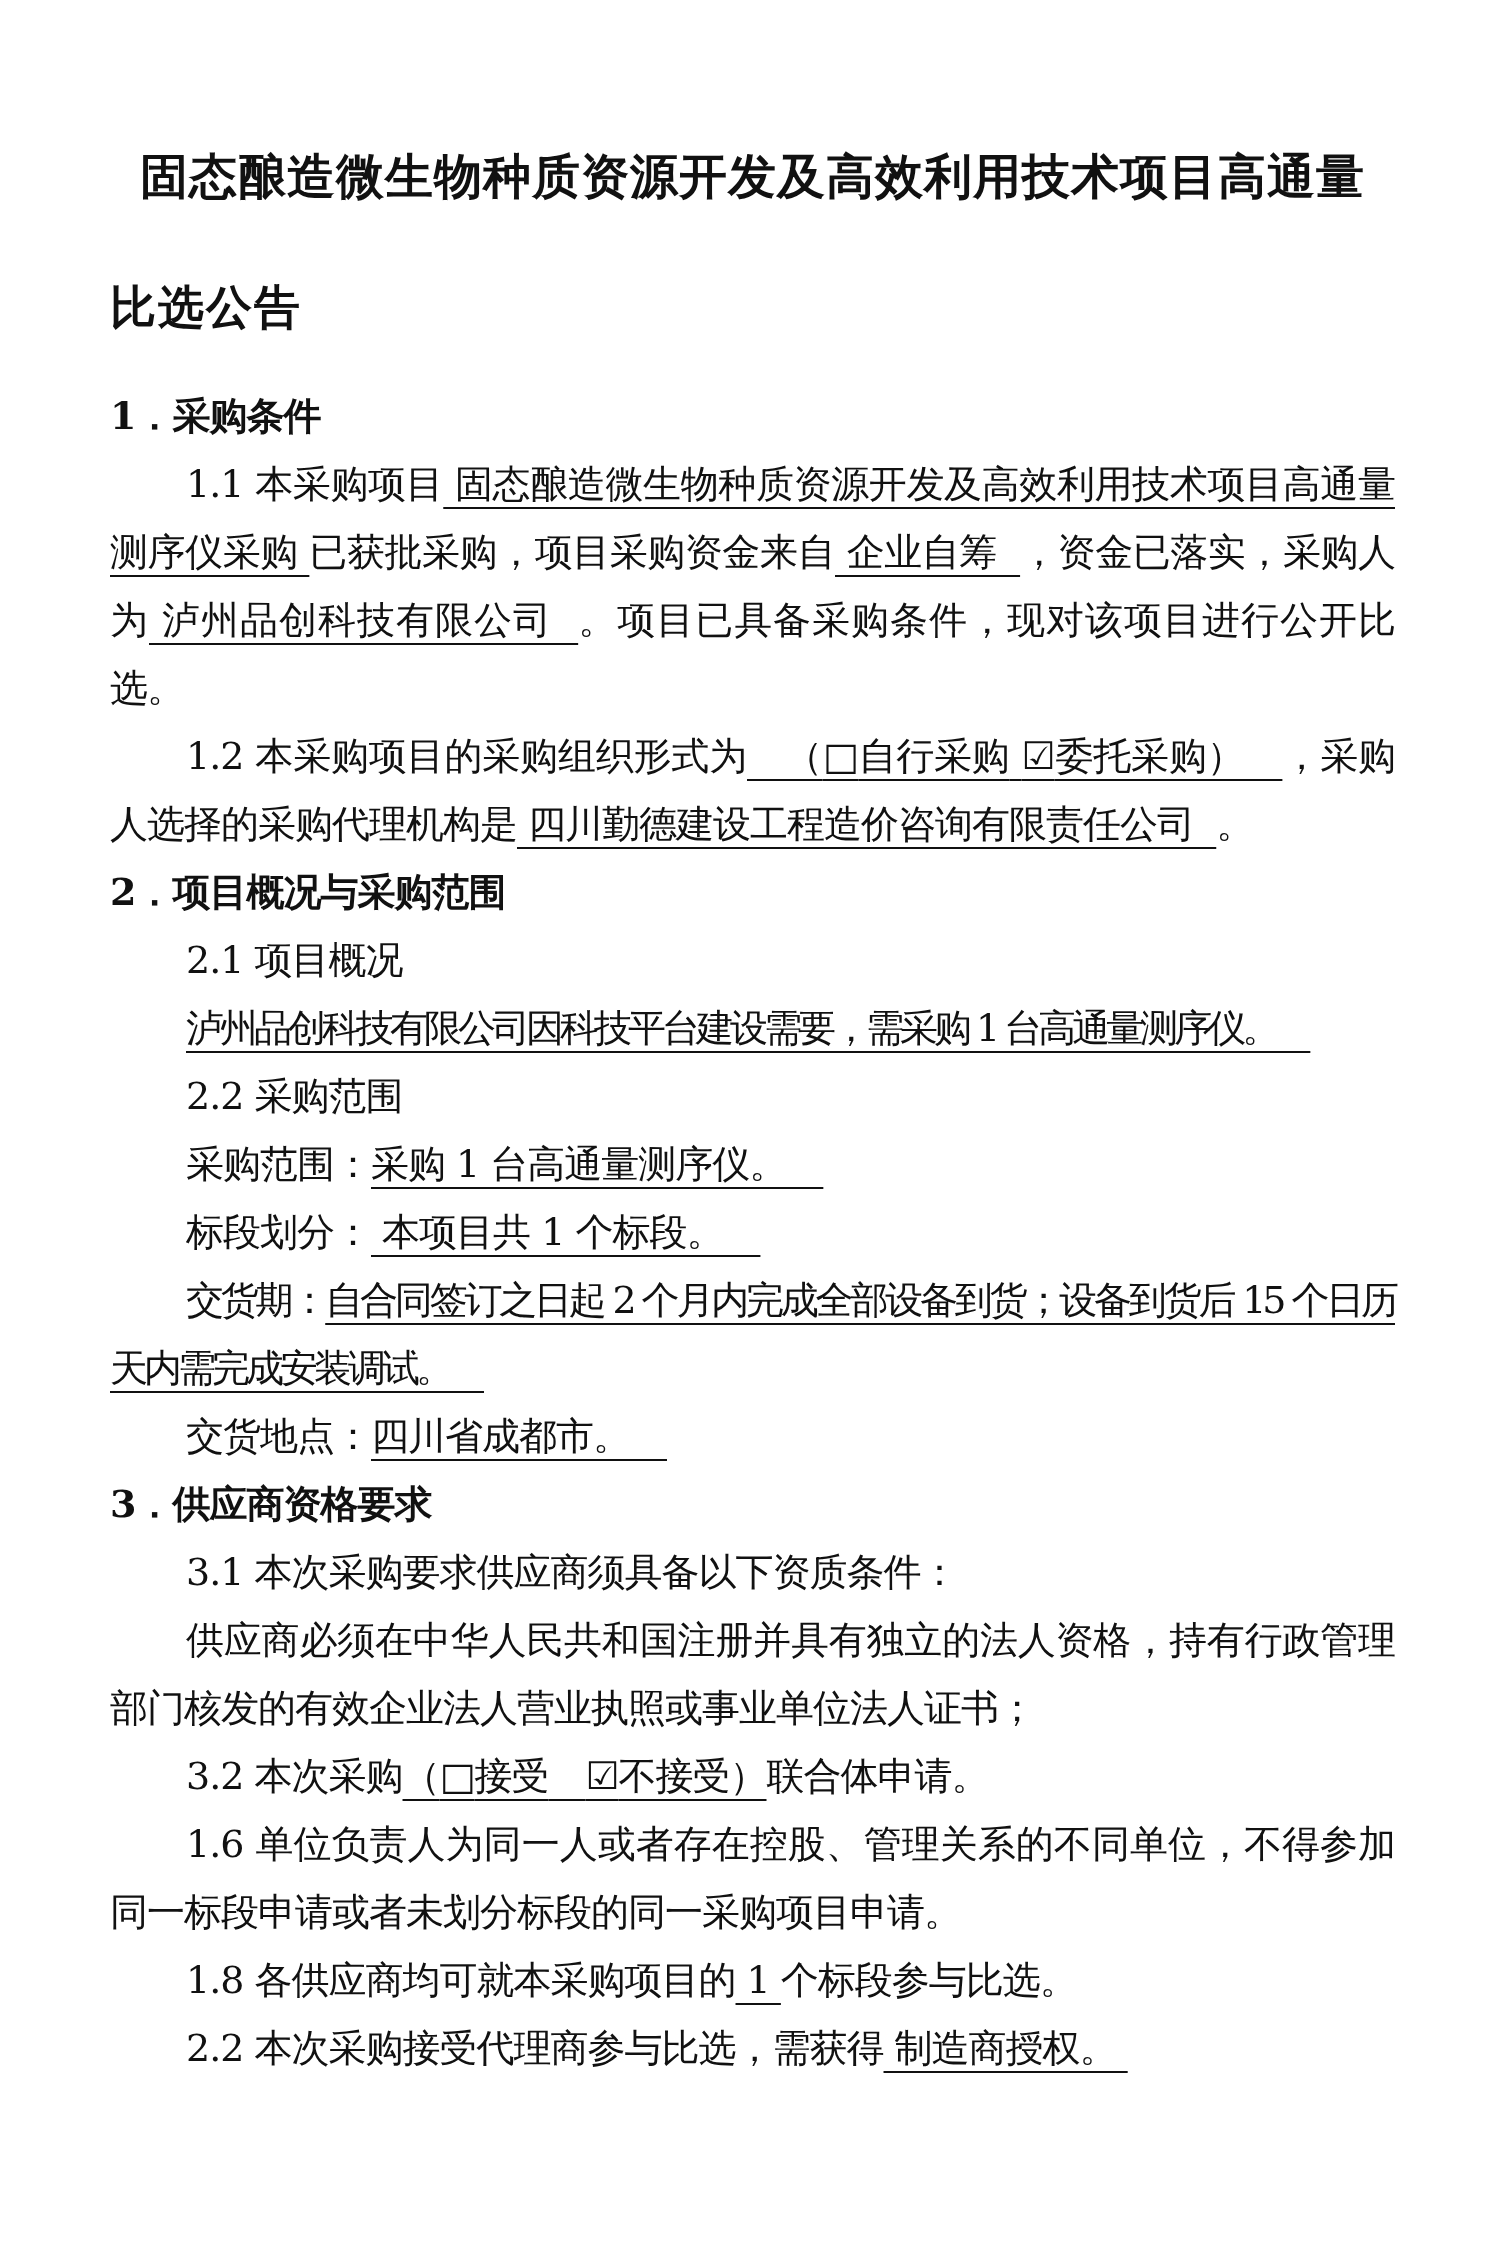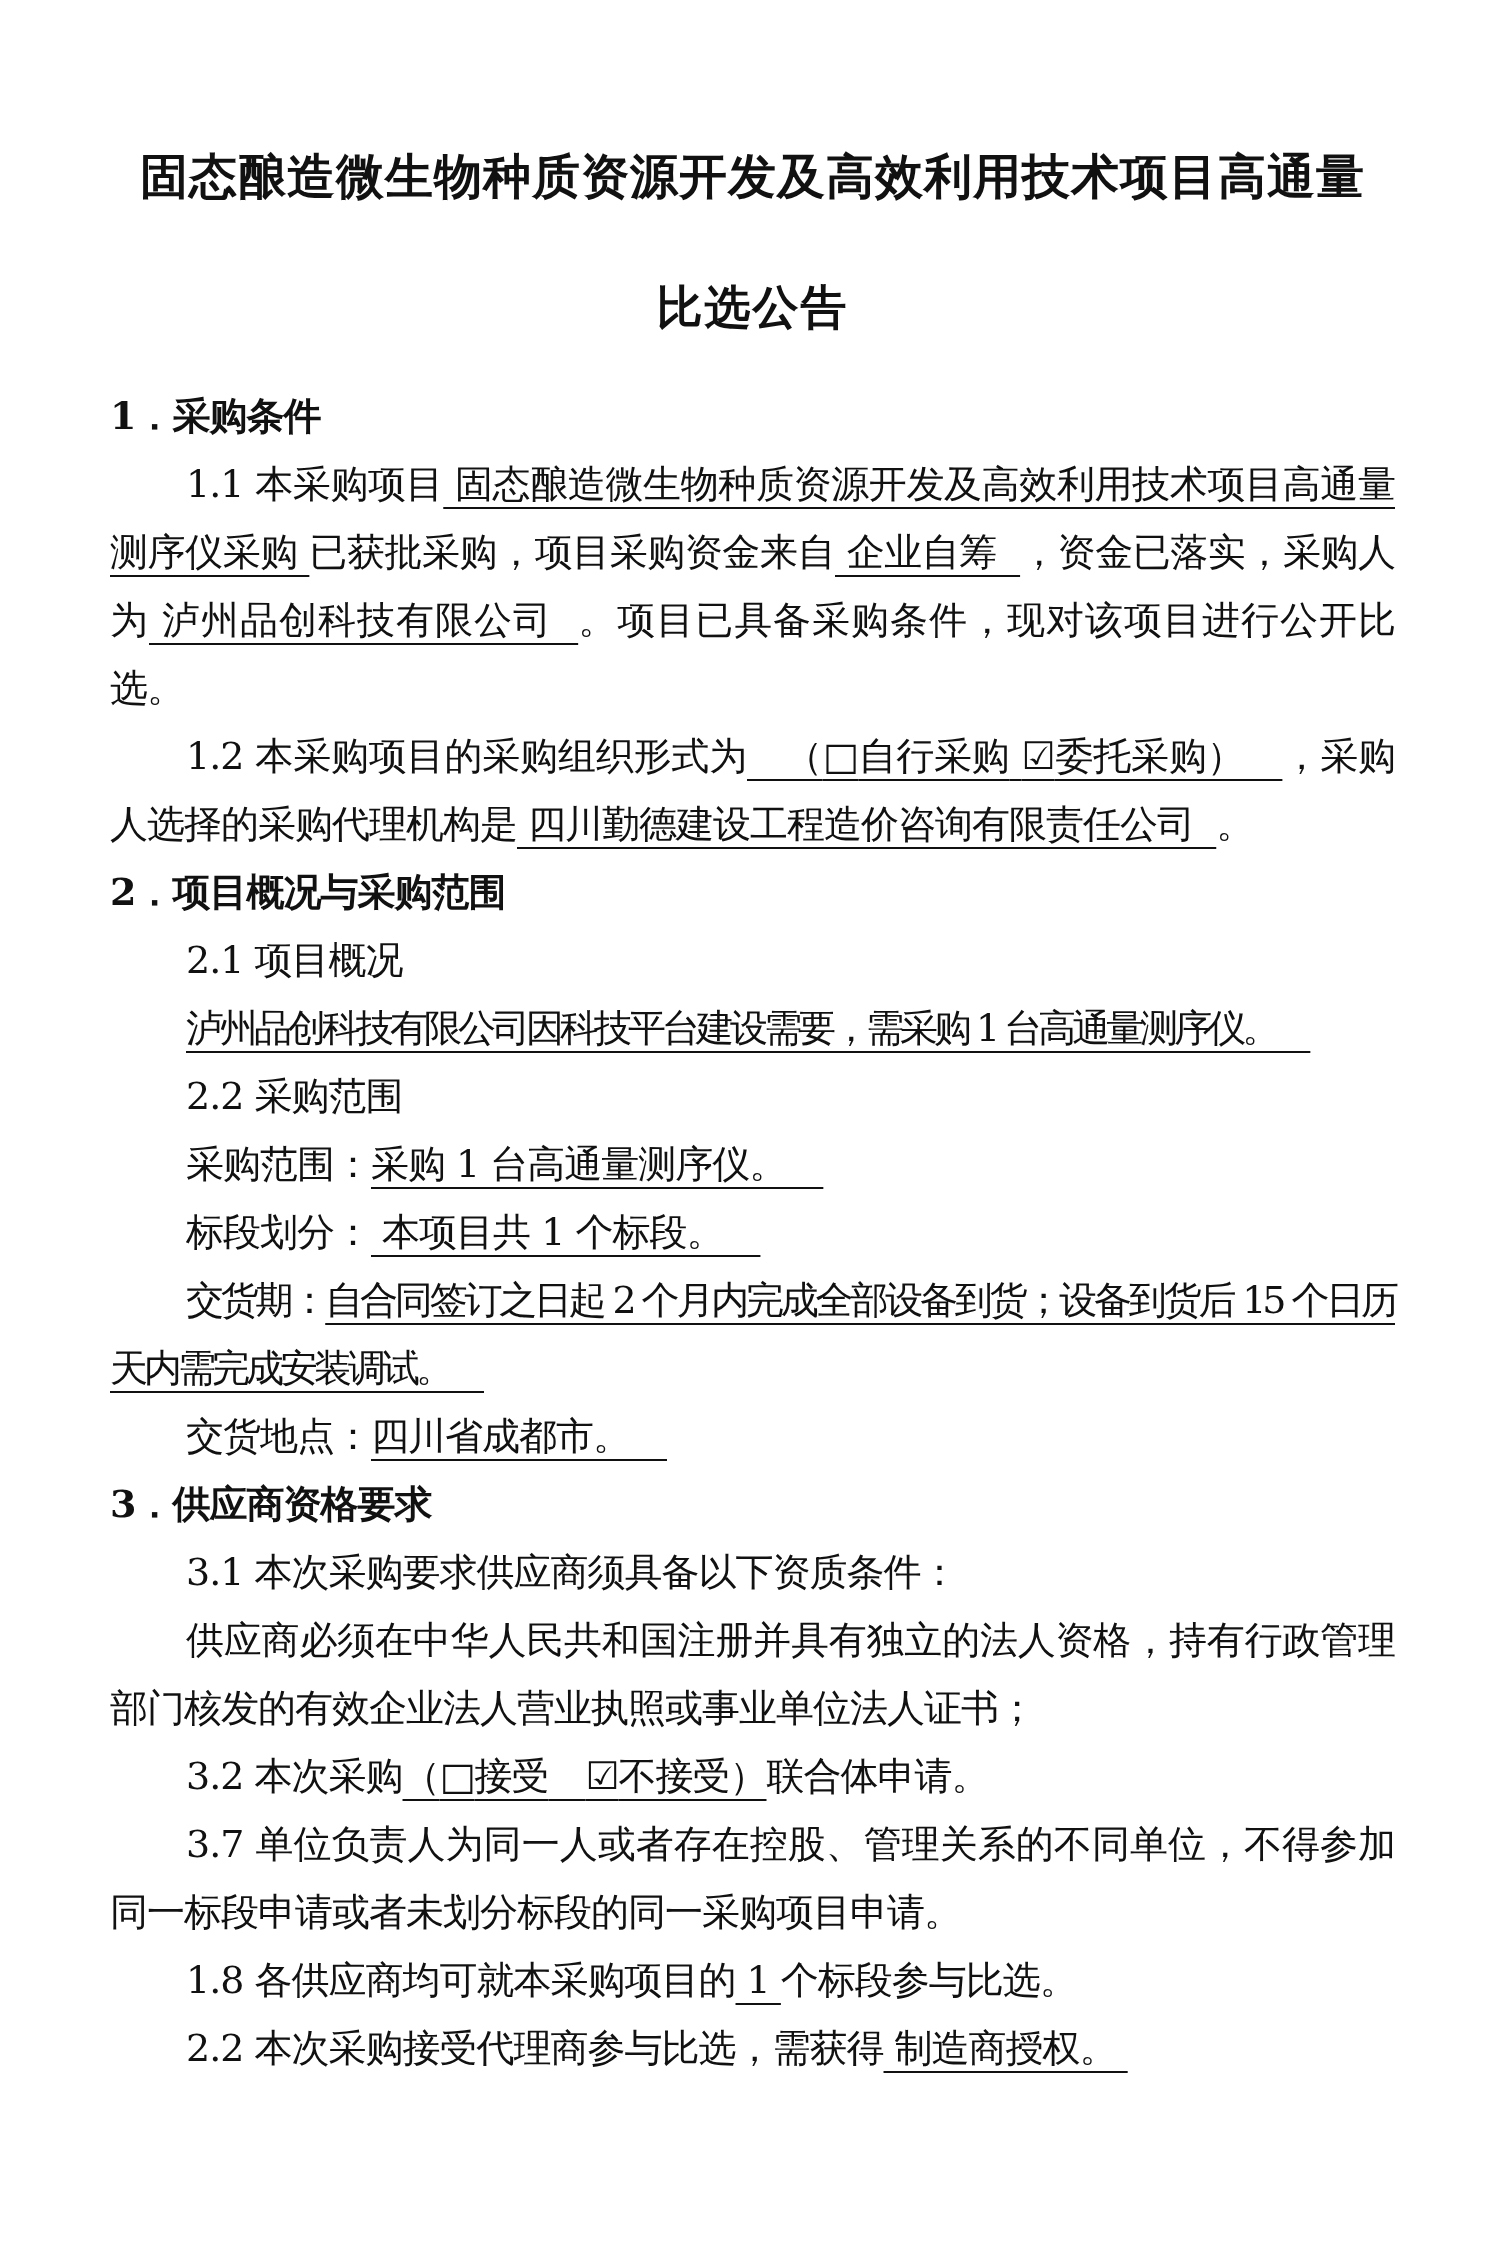--- a/index.html
+++ b/index.html
@@ -6,21 +6,21 @@
   .page {
     position:relative; width:1500px; height:2250px; background:#ffffff;
     overflow:hidden; color:#111;
     font-family:"DejaVu Serif","Liberation Serif",serif;
   }
   .content { padding:130px 105px 0 110px; }
   .title { margin:0; font-size:48px; font-weight:bold; text-align:center;
            line-height:92px; letter-spacing:1px; }
   .tline { display:block; }
   .subtitle { margin:50px 0 0 0; font-size:46px; font-weight:bold;
-              text-align:center; line-height:70px; letter-spacing:2px; }
+              line-height:70px; letter-spacing:2px; }
   .bodytext { margin-top:40px; font-size:38px; line-height:68px;
               text-align:justify; letter-spacing:-1px; }
   .sec { margin:0; font-size:38px; font-weight:bold; line-height:68px; }
   .para { margin:0; text-indent:76px; }
   .u { text-decoration:underline; text-underline-offset:10px;
        text-decoration-thickness:2px; }
   .tight { letter-spacing:-4px; }
 </style>
 </head>
 <body>
@@ -59,21 +59,21 @@
       <p class="para"><span>交货地点：</span><span class="u">四川省成都市。　</span></p>
 
       <h3 class="sec">3．供应商资格要求</h3>
 
       <p class="para">3.1 本次采购要求供应商须具备以下资质条件：</p>
 
       <p class="para">供应商必须在中华人民共和国注册并具有独立的法人资格，持有行政管理部门核发的有效企业法人营业执照或事业单位法人证书；</p>
 
       <p class="para"><span>3.2 本次采购</span><span class="u"><span>（</span><span>□</span><span>接受</span><span>　</span><span>☑</span><span>不接受）</span></span><span>联合体申请。</span></p>
 
-      <p class="para">3.7 单位负责人为同一人或者存在控股、管理关系的不同单位，不得参加同一标段申请或者未划分标段的同一采购项目申请。</p>
+      <p class="para">1.6 单位负责人为同一人或者存在控股、管理关系的不同单位，不得参加同一标段申请或者未划分标段的同一采购项目申请。</p>
 
       <p class="para"><span>1.8 各供应商均可就本采购项目的</span><span class="u">&nbsp;1&nbsp;</span><span>个标段参与比选。</span></p>
 
       <p class="para"><span>2.2 本次采购接受代理商参与比选，需获得</span><span class="u">&nbsp;制造商授权。&nbsp;</span></p>
 
     </div>
   </div>
 </div>
 
 </body></html>

